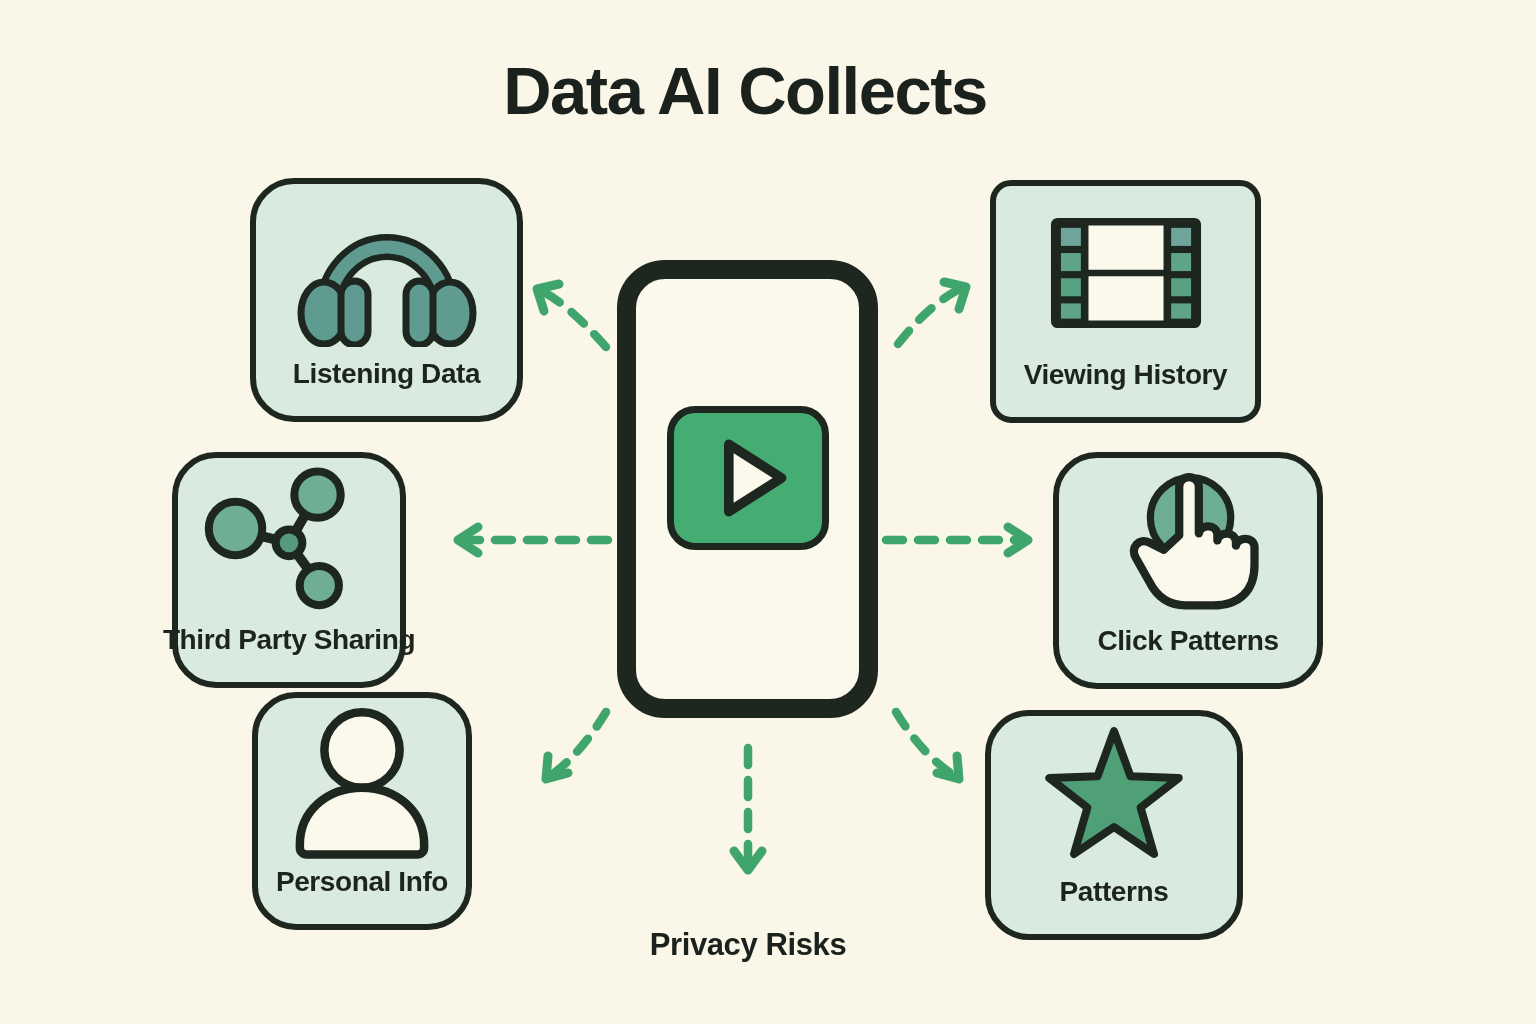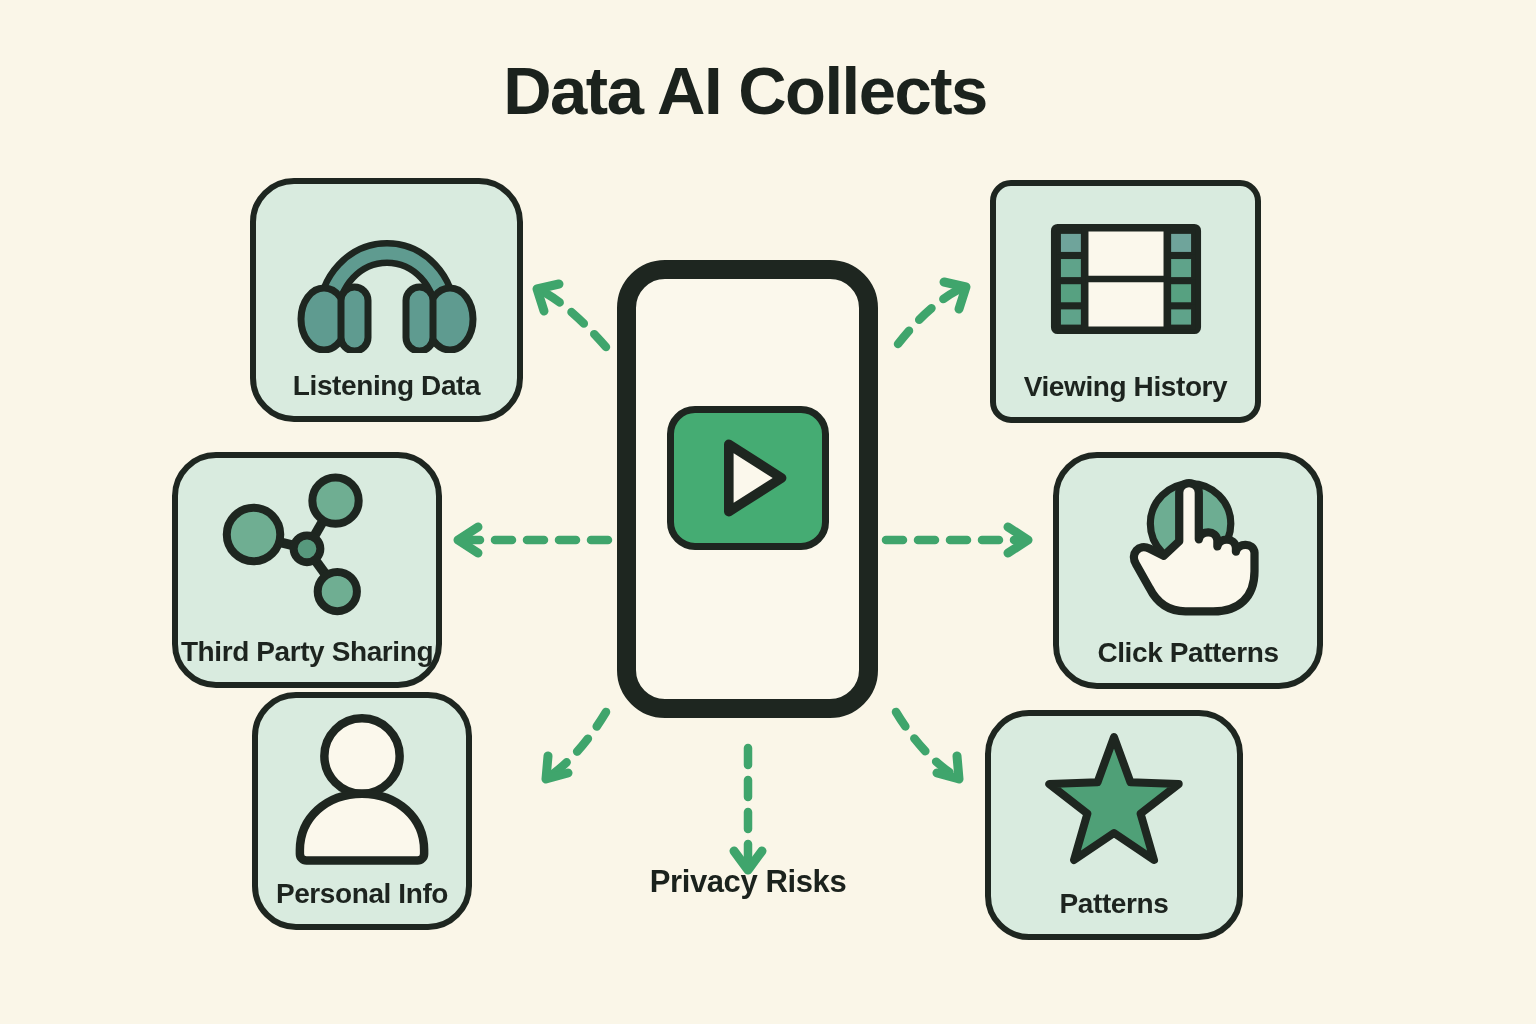--- a/index.html
+++ b/index.html
@@ -22,44 +22,44 @@
     position:absolute;
     background:#D9EBDF;
     border:6px solid #1E2620;
     border-radius:44px;
     box-sizing:border-box;
     display:flex;flex-direction:column;align-items:center;justify-content:flex-end;
   }
   .node .iconwrap{flex:1;display:flex;align-items:center;justify-content:center;width:100%;}
   .node .label{
     font-size:28px;font-weight:700;color:#1D241F;letter-spacing:-0.4px;
-    padding-bottom:14px;white-space:nowrap;text-align:center;
+    padding-bottom:26px;white-space:nowrap;text-align:center;
   }
   .n1{left:250px;top:178px;width:273px;height:244px;}
   .n2{left:990px;top:180px;width:271px;height:243px;border-radius:21px;}
-  .n3{left:172px;top:452px;width:270px;height:236px;}
+  .n3{left:172px;top:452px;width:234px;height:236px;}
   .n4{left:1053px;top:452px;width:270px;height:237px;justify-content:space-between;}
   .n5{left:252px;top:692px;width:220px;height:238px;}
   .n6{left:985px;top:710px;width:258px;height:230px;}
   
   .phone{
     position:absolute;left:617px;top:260px;
     width:223px;height:420px;
     border:19px solid #1E2620;border-radius:48px;
     background:#FBF8EC;
   }
   .playbtn{
     position:absolute;left:31px;top:127px;
     width:148px;height:130px;
     background:#45AC73;
     border:7px solid #1E2620;border-radius:28px;
     display:flex;align-items:center;justify-content:center;
   }
   .outcome{
-    position:absolute;left:598px;top:864px;width:300px;
+    position:absolute;left:598px;top:927px;width:300px;
     text-align:center;font-size:31px;font-weight:700;color:#1B221D;letter-spacing:-0.4px;
   }
 </style>
 </head>
 <body>
 
 <div class="canvas">
 
   <div class="title">Data AI Collects</div>
 

